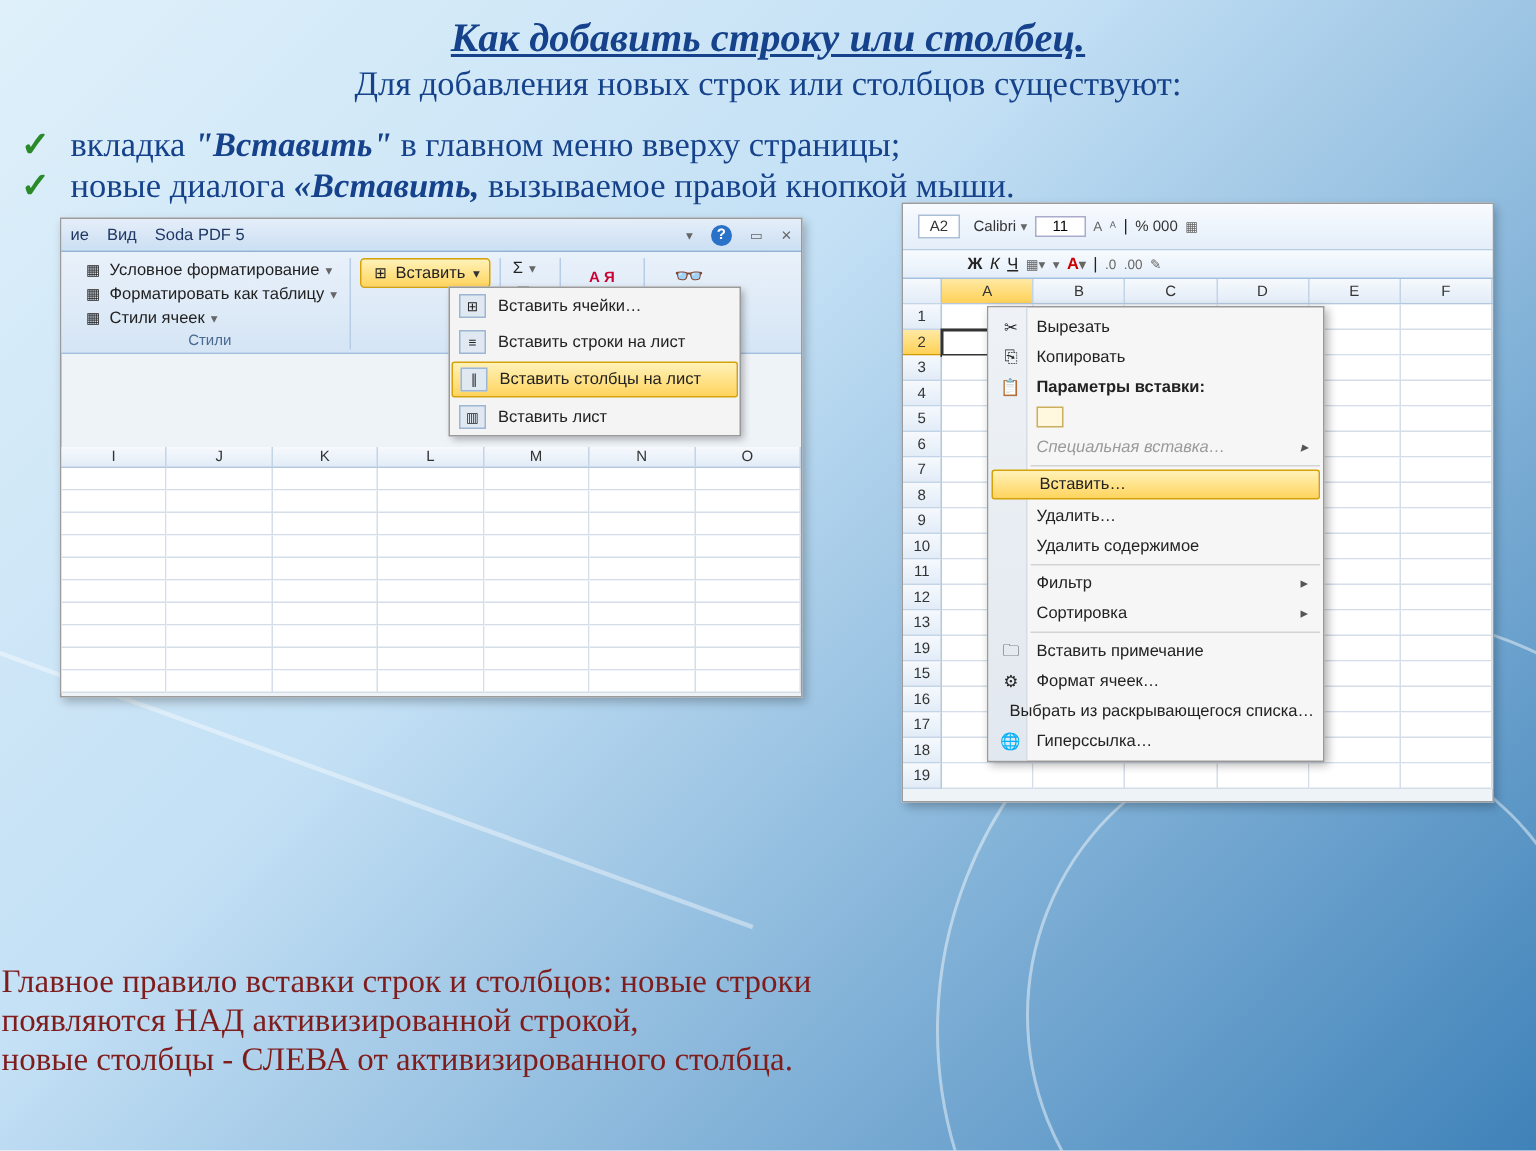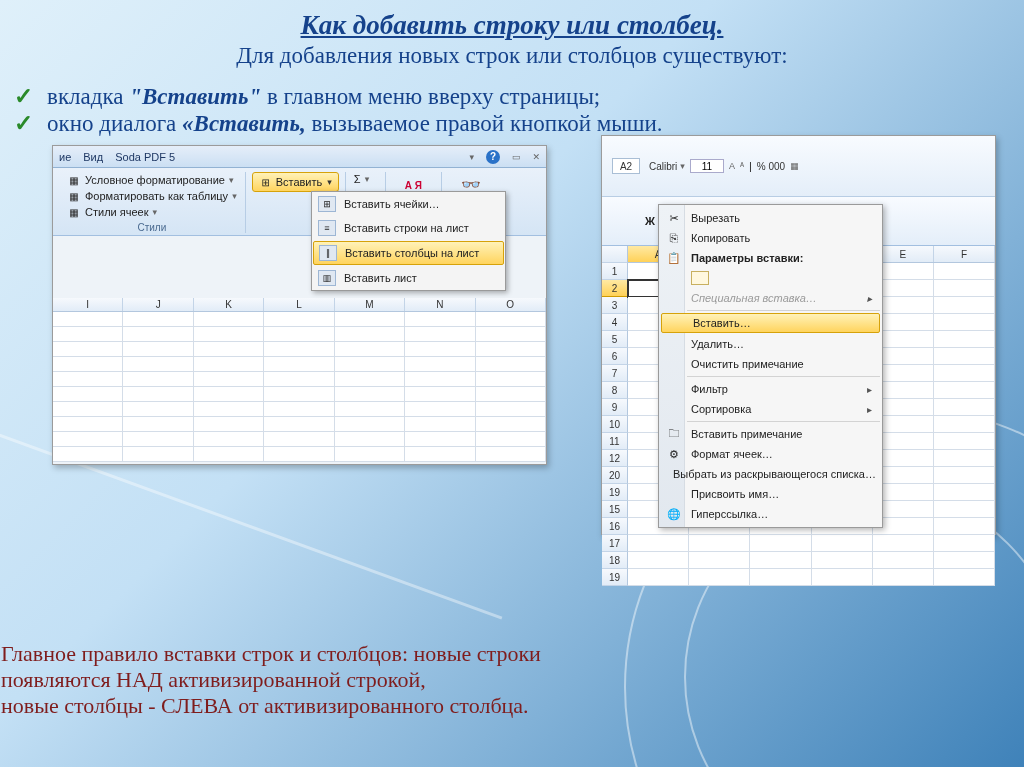--- a/index.html
+++ b/index.html
@@ -14,21 +14,21 @@
   }
   .bg-shape { position: absolute; border: 2px solid rgba(255,255,255,0.45); border-radius: 50%; }
   .bg1 { width: 560px; height: 560px; right: -160px; bottom: -200px; }
   .bg2 { width: 380px; height: 380px; right: -40px; bottom: -100px; }
   .bg3 { width: 600px; height: 3px; background: rgba(255,255,255,0.4); border:none; transform: rotate(20deg); left:-80px; bottom: 250px; border-radius:0;}
   .title { text-align: center; font-style: italic; font-weight: bold; font-size: 27px; margin: 10px 0 2px; text-decoration: underline; }
   .subtitle { text-align: center; font-size: 23px; margin-bottom: 14px; }
   ul.checklist { list-style: none; padding: 0 0 0 14px; margin: 0 0 8px 0; font-size: 23px; }
   ul.checklist li::before { content: "✓"; color: #2a8a2a; font-weight: bold; margin-right: 8px; }
   .bold-ital { font-weight: bold; font-style: italic; }
-  .screens { position: relative; height: 400px; margin-left: 12px; }
+  .screens { position: relative; height: 400px; }
   .shot { position: absolute; border: 1px solid #9b9b9b; background: #eef3f8; box-shadow: 2px 3px 6px rgba(0,0,0,0.25); font-family: 'Segoe UI', Tahoma, Arial, sans-serif; font-size: 11px; color: #222; }
   
   .shot1 { left: 40px; top: 0; width: 495px; height: 320px; }
   .tabbar { background: linear-gradient(#e5eef9,#cbdff3); border-bottom: 1px solid #92b2d3; height: 22px; display:flex; align-items:center; padding: 0 6px; gap: 12px; font-size:11px; color:#1f3864;}
   .tabbar .sp { flex:1; }
   .help { width:14px;height:14px;border-radius:50%;background:#2a72c8;color:#fff;display:flex;align-items:center;justify-content:center;font-size:10px;font-weight:bold;}
   .ribbon { background: linear-gradient(#e9f1fa,#d5e5f5); border-bottom:1px solid #a2bfe0; padding: 4px 6px 2px; display:flex; }
   .rgroup { border-right:1px solid #b7cde5; padding: 0 6px; }
   .rbtn { display:flex; align-items:center; gap:4px; padding:1px 2px; white-space:nowrap; }
   .ico { width:14px;height:14px; display:inline-flex;align-items:center;justify-content:center;font-size:10px; }
@@ -40,21 +40,21 @@
   .dropdown1 .mi.hl { background: linear-gradient(#fff2b8,#ffd45e); border:1px solid #d6a20a; border-radius:2px; margin:1px; padding:3px 7px 3px 5px;}
   .dropdown1 .mico { width:18px;height:16px;background:#e0e8f2;border:1px solid #9db6d4; display:flex;align-items:center;justify-content:center;font-size:9px;}
   .colhdrs { display:flex; background:linear-gradient(#f6f9fd,#e2ecf7); border-bottom:1px solid #b3c7de; }
   .colh { flex:1; border-right:1px solid #c3d4e7; text-align:center; font-size:10px; padding:1px 0; color:#333;}
   .gridrows .gr { display:flex; height:15px; }
   .gridrows .gr div { flex:1; border-right:1px solid #d4dde8; border-bottom:1px solid #d4dde8; background:#fff;}
   
   .shot2 { right: 28px; top: -10px; width: 395px; height: 400px; }
   .namebox { background:#fff;border:1px solid #a9bed5; width:28px;height:16px;display:inline-flex;align-items:center;justify-content:center;font-size:10px;color:#333;margin:4px;}
   .minitool { display:inline-flex;align-items:center;gap:3px;font-size:10px;color:#333;}
-  .minitoolbar{ display:flex;gap:5px;align-items:center;padding:18px 6px;background:linear-gradient(#f8fbff,#e4eef9);border-bottom:1px solid #b8cde4;}
+  .minitoolbar{ display:flex;gap:5px;align-items:center;padding:3px 6px;background:linear-gradient(#f8fbff,#e4eef9);border-bottom:1px solid #b8cde4;}
   .minitoolbar input{width:34px;height:14px;font-size:10px;border:1px solid #aac;text-align:center;background:#fff;}
   .s2grid { display:flex; }
   .rowhdrs { width:26px; }
   .rowh { height:17px; background:linear-gradient(#f6f9fd,#e2ecf7); border-bottom:1px solid #c3d4e7;border-right:1px solid #b3c7de;text-align:center;font-size:10px;color:#333;line-height:17px;}
   .rowh.sel { background: linear-gradient(#ffe9a3,#ffd158); border-bottom:1px solid #cf9a00;}
   .s2cols { flex:1; }
   .s2colhdr { display:flex; background:linear-gradient(#f6f9fd,#e2ecf7); border-bottom:1px solid #b3c7de; height:17px;}
   .s2colhdr .c { flex:1;border-right:1px solid #c3d4e7;text-align:center;font-size:10px;line-height:17px;color:#333;}
   .s2colhdr .c.sel { background: linear-gradient(#ffe9a3,#ffd158);}
   .s2row { display:flex; height:17px; }
@@ -80,21 +80,21 @@
 <div class="bg-shape bg3"></div>
 
 <div class="title">Как добавить строку или столбец.</div>
 <div class="subtitle">Для добавления новых строк или столбцов существуют:</div>
 
 <ul class="checklist">
   <li>
     <span>вкладка </span><span class="bold-ital">"Вставить"</span><span> в главном меню вверху страницы;</span>
   </li>
   <li>
-    <span> окно диалога </span><span class="bold-ital">«Вставить,</span><span> вызываемое правой кнопкой мыши.</span>
+    <span> новые диалога </span><span class="bold-ital">«Вставить,</span><span> вызываемое правой кнопкой мыши.</span>
   </li>
 </ul>
 
 <div class="screens">
 
   <div class="shot shot1">
     <div class="tabbar">
       <span>ие</span>
       <span>Вид</span>
       <span>Soda PDF 5</span>
@@ -320,21 +320,21 @@
         <div class="rowh">3</div>
         <div class="rowh">4</div>
         <div class="rowh">5</div>
         <div class="rowh">6</div>
         <div class="rowh">7</div>
         <div class="rowh">8</div>
         <div class="rowh">9</div>
         <div class="rowh">10</div>
         <div class="rowh">11</div>
         <div class="rowh">12</div>
-        <div class="rowh">20</div>
+        <div class="rowh">13</div>
         <div class="rowh">19</div>
         <div class="rowh">15</div>
         <div class="rowh">16</div>
         <div class="rowh">17</div>
         <div class="rowh">18</div>
         <div class="rowh">19</div>
       </div>
       <div class="s2cols">
         <div class="s2colhdr">
           <div class="c sel">A</div>
@@ -526,21 +526,21 @@
         <div class="cmi hl">
             <span class="cmico"></span>
             <span>Вставить…</span>
           </div>
         <div class="cmi">
             <span class="cmico"></span>
             <span>Удалить…</span>
           </div>
         <div class="cmi">
             <span class="cmico"></span>
-            <span>Очистить примечание</span>
+            <span>Удалить содержимое</span>
           </div>
         <hr>
         <div class="cmi arr">
             <span class="cmico"></span>
             <span>Фильтр</span>
           </div>
         <div class="cmi arr">
             <span class="cmico"></span>
             <span>Сортировка</span>
           </div>
@@ -549,24 +549,20 @@
             <span class="cmico">🗀</span>
             <span>Вставить примечание</span>
           </div>
         <div class="cmi">
             <span class="cmico">⚙</span>
             <span>Формат ячеек…</span>
           </div>
         <div class="cmi">
             <span class="cmico"></span>
             <span>Выбрать из раскрывающегося списка…</span>
-          </div>
-        <div class="cmi">
-            <span class="cmico"></span>
-            <span>Присвоить имя…</span>
           </div>
         <div class="cmi">
             <span class="cmico">🌐</span>
             <span>Гиперссылка…</span>
           </div>
       </div>
     </div>
   </div>
 
 </div>

